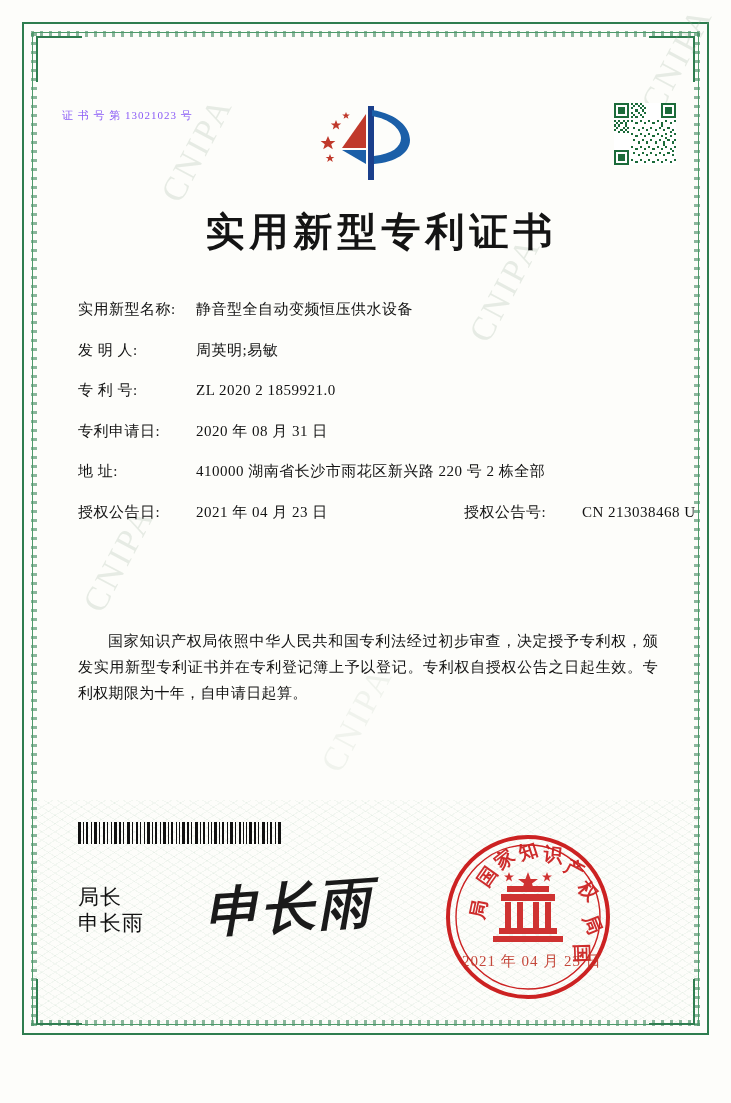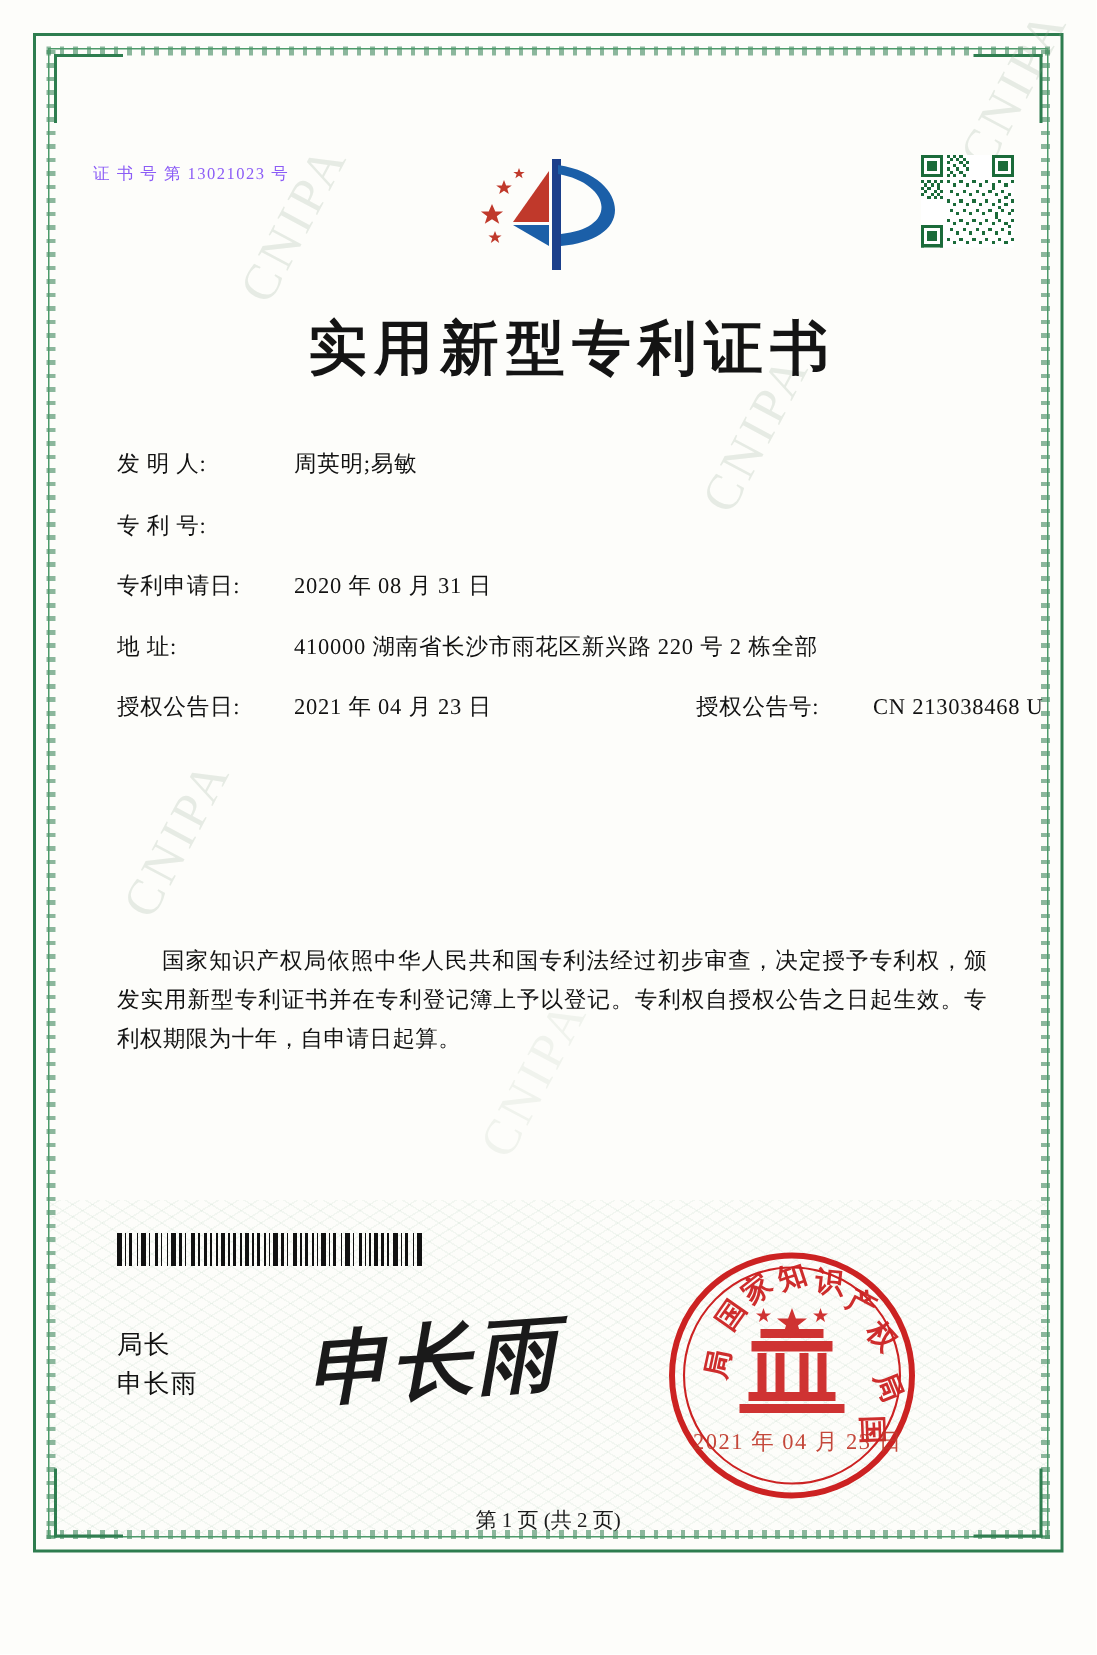--- a/index.html
+++ b/index.html
@@ -173,21 +173,21 @@
   .barcode {
     position: absolute;
     left: 78px; top: 822px;
     width: 205px; height: 22px;
   }
 
   
   .sig-block {
     position: absolute;
     left: 78px; top: 884px;
-    font-size: 17px;
+    font-size: 21px;
     line-height: 26px;
     color: #121212;
     letter-spacing: 1px;
   }
   .sig-script {
     position: absolute;
     left: 205px; top: 872px;
     font-family: "Liberation Serif", serif;
     font-size: 54px;
     font-style: italic;
@@ -403,28 +403,33 @@
       <polygon points="30,20 31.4,23.6 35.2,23.6 32.2,25.8 33.2,29.4 30,27.2 26.8,29.4 27.8,25.8 24.8,23.6 28.6,23.6"></polygon>
       <polygon points="24,54 25.2,57 28.4,57 25.8,58.8 26.8,62 24,60 21.2,62 22.2,58.8 19.6,57 22.8,57"></polygon>
       <polygon points="40,12 41,14.6 43.8,14.6 41.6,16.2 42.4,18.8 40,17.2 37.6,18.8 38.4,16.2 36.2,14.6 39,14.6"></polygon>
     </g>
   </svg>
 
   <div class="doc-title">实用新型专利证书</div>
 
   <div class="fields">
 
+    <div class="frow">
+      <div class="flabel">实用新型名称:</div>
+      <div class="fval">静音型全自动变频恒压供水设备</div>
+    </div>
 
     <div class="frow">
       <div class="flabel">发  明  人:</div>
       <div class="fval">周英明;易敏</div>
     </div>
 
     <div class="frow">
       <div class="flabel">专  利  号:</div>
+      <div class="fval">ZL 2020 2 1859921.0</div>
     </div>
 
     <div class="frow">
       <div class="flabel">专利申请日:</div>
       <div class="fval">2020 年 08 月 31 日</div>
     </div>
 
 
     <div class="frow">
       <div class="flabel">地      址:</div>
@@ -531,16 +536,15 @@
       <text x="100" y="28" transform="rotate(6 100 28)">识</text>
       <text x="120" y="38" transform="rotate(28 120 38)">产</text>
       <text x="134" y="56" transform="rotate(48 134 56)">权</text>
       <text x="140" y="86" transform="rotate(68 140 86)">局</text>
       <text x="40" y="88" transform="rotate(-78 40 88)">局</text>
       <text x="132" y="112" transform="rotate(88 132 112)">国</text>
     </g>
   </svg>
   <div class="seal-date">2021 年 04 月 23 日</div>
 
-  <div class="page-no">第 1 页 (共 2 页)</div>
   <div class="footer-note">其他事项参见续页</div>
 
 </div>
 
 </body></html>

